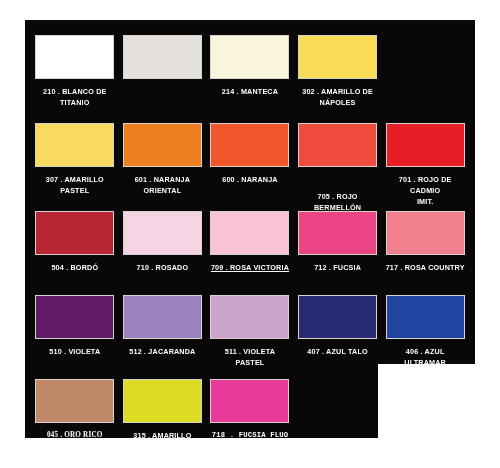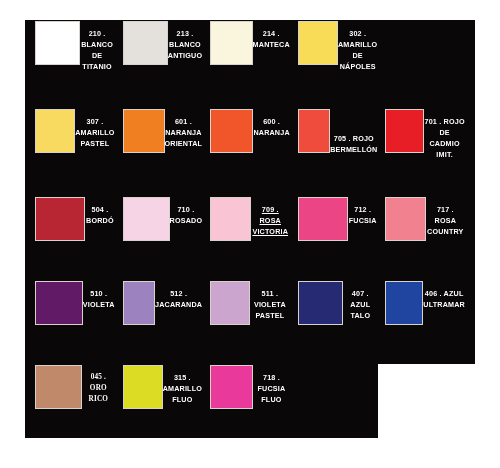--- a/index.html
+++ b/index.html
@@ -56,23 +56,24 @@
   }
   .swatch-row.r1 { height: 88px; }
   .swatch-row.r2 { height: 88px; }
   .swatch-row.r3 { height: 84px; }
   .swatch-row.r4 { height: 84px; }
   .swatch-row.r5 { height: 78px; }
 
   .swatch-cell {
     width: 87.6px;
     box-sizing: border-box;
-    padding: 1px 4px 0 4px;
+    padding: 15px 4px 0 4px;
     display: flex;
-    flex-direction: row;
+    flex-direction: column;
+    align-items: center;
   }
   .chip {
     width: 79px;
     height: 44px;
     border: 1px solid #d8d2cc;
     box-sizing: border-box;
   }
   .chip.short {
     height: 35px;
   }
@@ -101,22 +102,20 @@
   <div class="rows">
 
     <div class="swatch-row r1">
       <div class="swatch-cell">
         <div class="chip" style="background-color: rgb(255, 255, 255); border-color: rgb(216, 210, 204);"></div>
         <div class="chip-label" style="color: rgb(255, 255, 255);">210 . BLANCO DE
 TITANIO</div>
       </div>
       <div class="swatch-cell">
         <div class="chip" style="background-color: rgb(228, 224, 219); border-color: rgb(216, 210, 204);"></div>
-        <div class="chip-label" style="color: rgb(255, 255, 255);">213 . BLANCO
-ANTIGUO</div>
       </div>
       <div class="swatch-cell">
         <div class="chip" style="background-color: rgb(250, 246, 222); border-color: rgb(216, 210, 204);"></div>
         <div class="chip-label" style="color: rgb(255, 255, 255);">214 . MANTECA</div>
       </div>
       <div class="swatch-cell">
         <div class="chip" style="background-color: rgb(248, 220, 88); border-color: rgb(216, 210, 204);"></div>
         <div class="chip-label" style="color: rgb(255, 255, 255);">302 . AMARILLO DE
 NÁPOLES</div>
       </div>
@@ -200,18 +199,18 @@
       <div class="swatch-cell">
         <div class="chip" style="background-color: rgb(192, 138, 106); border-color: rgb(216, 210, 204);"></div>
         <div class="chip-label" style="color: rgb(255, 255, 255); font-family: Liberation Serif, serif;">045 . ORO RICO</div>
       </div>
       <div class="swatch-cell">
         <div class="chip" style="background-color: rgb(219, 220, 35); border-color: rgb(216, 210, 204);"></div>
         <div class="chip-label" style="color: rgb(255, 255, 255);">315 . AMARILLO FLUO</div>
       </div>
       <div class="swatch-cell">
         <div class="chip" style="background-color: rgb(233, 58, 155); border-color: rgb(216, 210, 204);"></div>
-        <div class="chip-label" style="color: rgb(255, 255, 255);">718 . FUCSIA FLUO</div>
+        <div class="chip-label" style="color: rgb(255, 255, 255); font-family: Liberation Mono, monospace;">718 . FUCSIA FLUO</div>
       </div>
     </div>
 
   </div>
 </div>
 
 </body></html>

